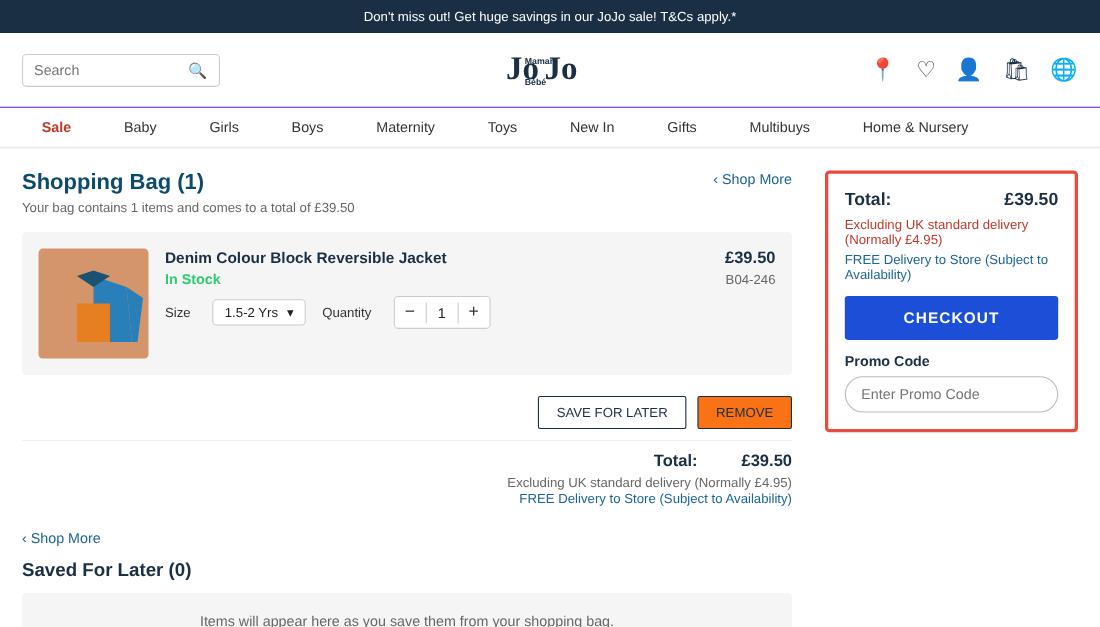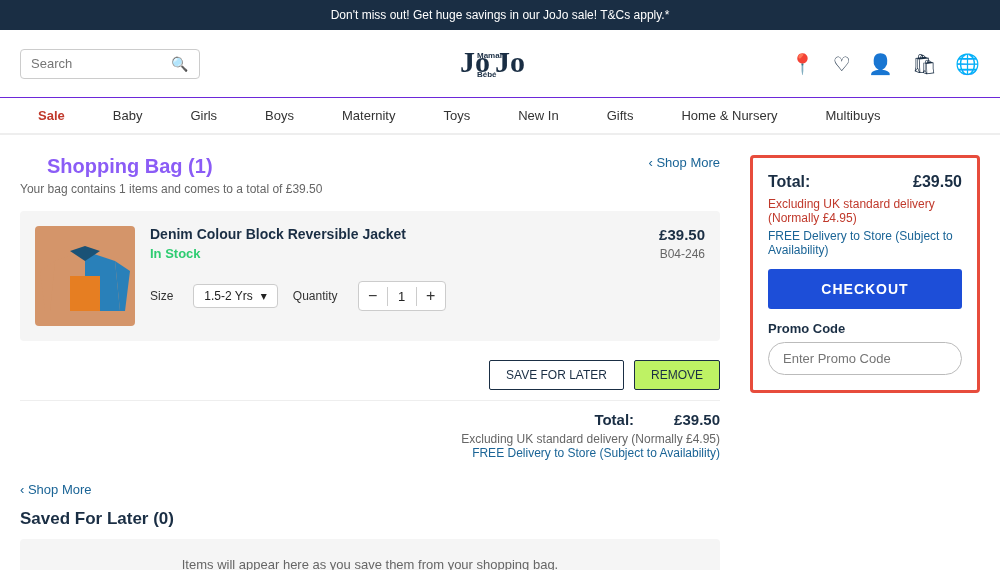--- a/index.html
+++ b/index.html
@@ -78,23 +78,22 @@
     }
 
     
     .left-col {
       flex: 1;
     }
 
     .page-title {
       font-size: 20px;
       font-weight: bold;
-      color: #8b5cf6;
+      color: #0c4a6e;
       margin-bottom: 4px;
-      margin-left: 27px;
     }
     .bag-subtitle {
       font-size: 12px;
       color: #666;
       margin-bottom: 15px;
     }
 
     .shop-more-top {
       text-align: right;
       font-size: 13px;
@@ -136,21 +135,21 @@
     .product-stock {
       color: #2ecc71;
       font-size: 13px;
       font-weight: bold;
       margin-bottom: 8px;
     }
     .product-size-qty {
       display: flex;
       align-items: center;
       gap: 15px;
-      margin-top: 20px;
+      margin-top: 8px;
     }
     .size-label, .qty-label {
       font-size: 12px;
       color: #333;
       margin-right: 5px;
     }
     .size-select {
       display: flex;
       align-items: center;
       border: 1px solid #ccc;
@@ -208,21 +207,21 @@
       border: 1px solid #1a2e44;
       background: #fff;
       color: #1a2e44;
       padding: 7px 16px;
       font-size: 12px;
       cursor: pointer;
       border-radius: 2px;
     }
     .btn-remove {
       border: 1px solid #1a2e44;
-      background: #bef264;
+      background: #f97316;
       color: #1a2e44;
       padding: 7px 16px;
       font-size: 12px;
       cursor: pointer;
       border-radius: 2px;
     }
 
     
     .bottom-totals {
       text-align: right;
@@ -350,22 +349,22 @@
 
 <nav class="nav">
   <div class="nav-item sale">Sale</div>
   <div class="nav-item">Baby</div>
   <div class="nav-item">Girls</div>
   <div class="nav-item">Boys</div>
   <div class="nav-item">Maternity</div>
   <div class="nav-item">Toys</div>
   <div class="nav-item">New In</div>
   <div class="nav-item">Gifts</div>
+  <div class="nav-item">Multibuys</div>
   <div class="nav-item">Home &amp; Nursery</div>
-  <div class="nav-item">Multibuys</div>
 </nav>
 
 <div class="main">
 
   <div class="left-col">
 
     <div style="display:flex; justify-content:space-between; align-items:flex-start;">
       <div>
         <div class="page-title">Shopping Bag (1)</div>
         <div class="bag-subtitle">Your bag contains 1 items and comes to a total of £39.50</div>

